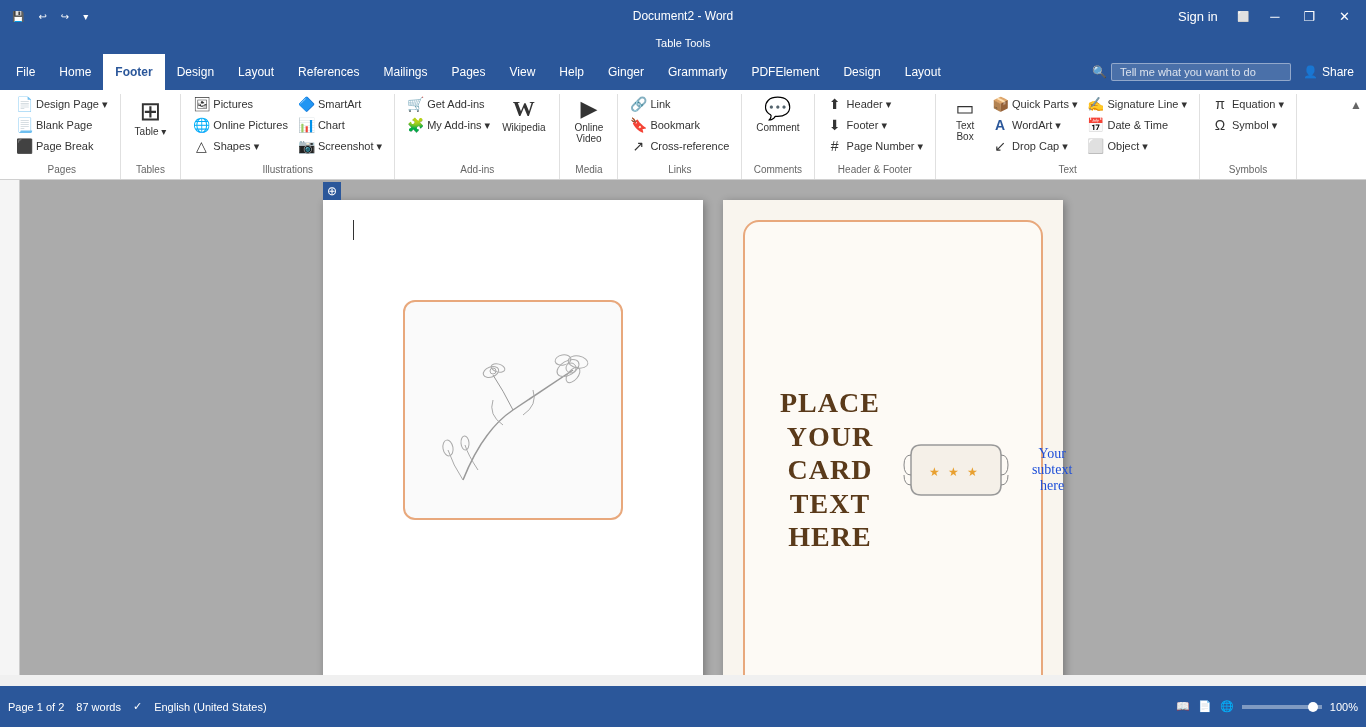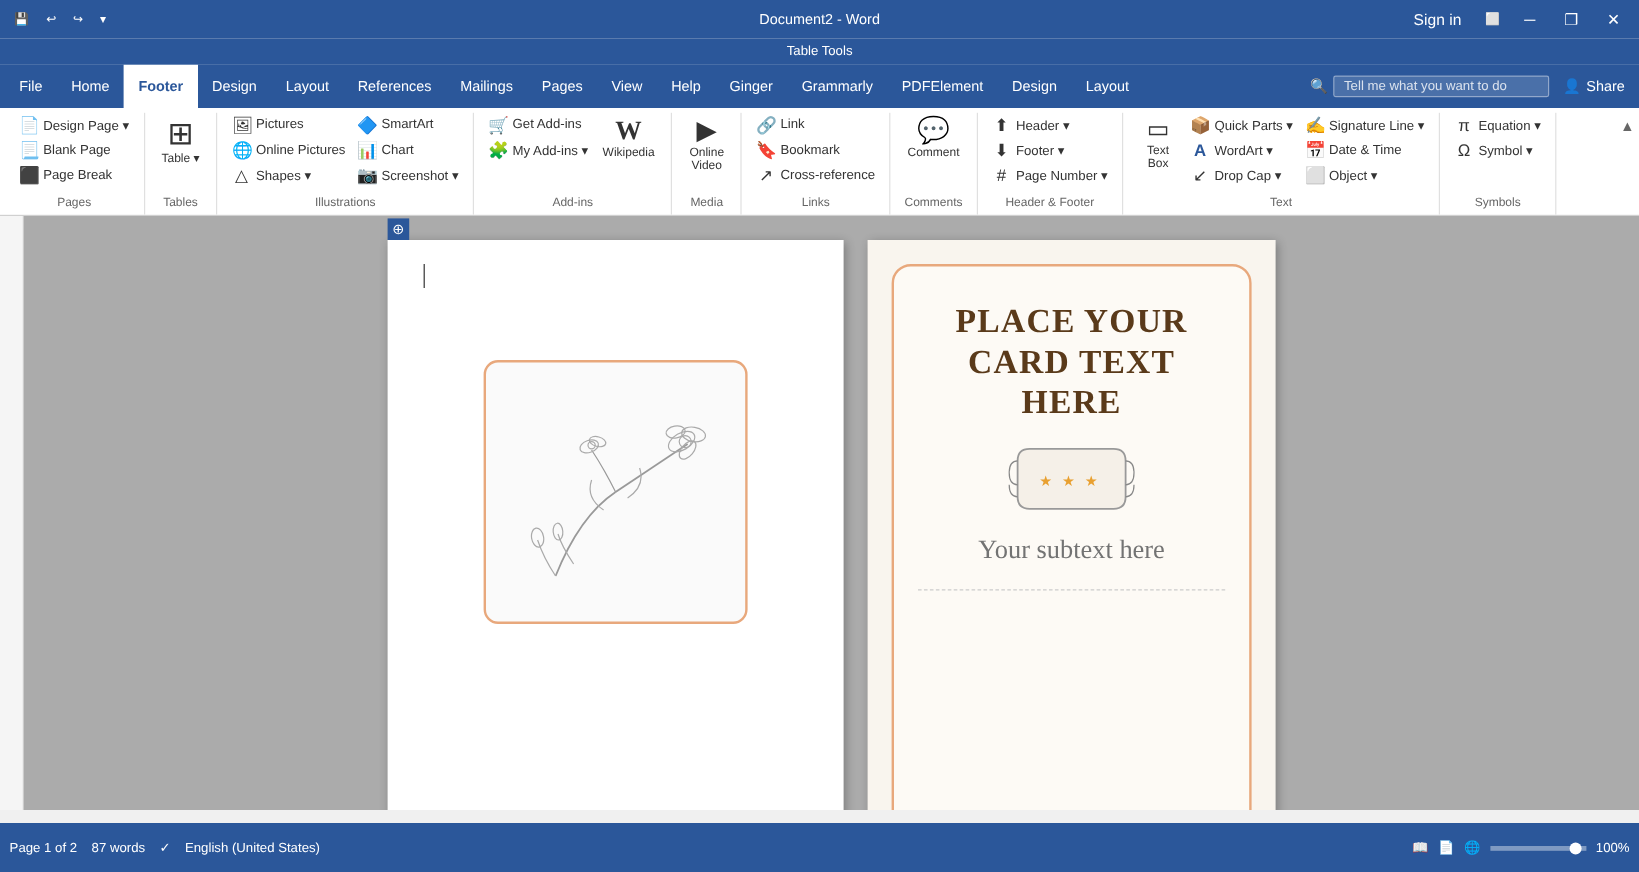--- a/index.html
+++ b/index.html
@@ -233,43 +233,42 @@
       width: 340px;
       min-height: 520px;
     }
     .card2 {
       border: 2px solid #e8a87c;
       border-radius: 16px;
       background: #fdfaf5;
       width: 100%;
       min-height: 490px;
       display: flex;
-      flex-direction: column;
-      align-items: center;
-      padding: 30px 20px 20px 20px;
+      align-items: center;
+      padding: 30px 20px 20px 35px;
       gap: 16px;
     }
     .card2-title {
       font-family: Georgia, serif;
       font-size: 28px;
       font-weight: 900;
       color: #5a3a1a;
       text-align: center;
       line-height: 1.2;
       letter-spacing: 1px;
     }
     .card2-scroll {
       width: 120px;
       height: 60px;
       position: relative;
     }
     .card2-subtext {
       font-family: Georgia, serif;
-      font-size: 22px;
-      color: #737373;
+      font-size: 14px;
+      color: #1d4ed8;
       text-align: center;
     }
     .card2-divider {
       width: 100%;
       border: none;
       border-top: 1px dashed #ccc;
       margin: 4px 0;
     }
     .card2-code {
       font-size: 22px;

